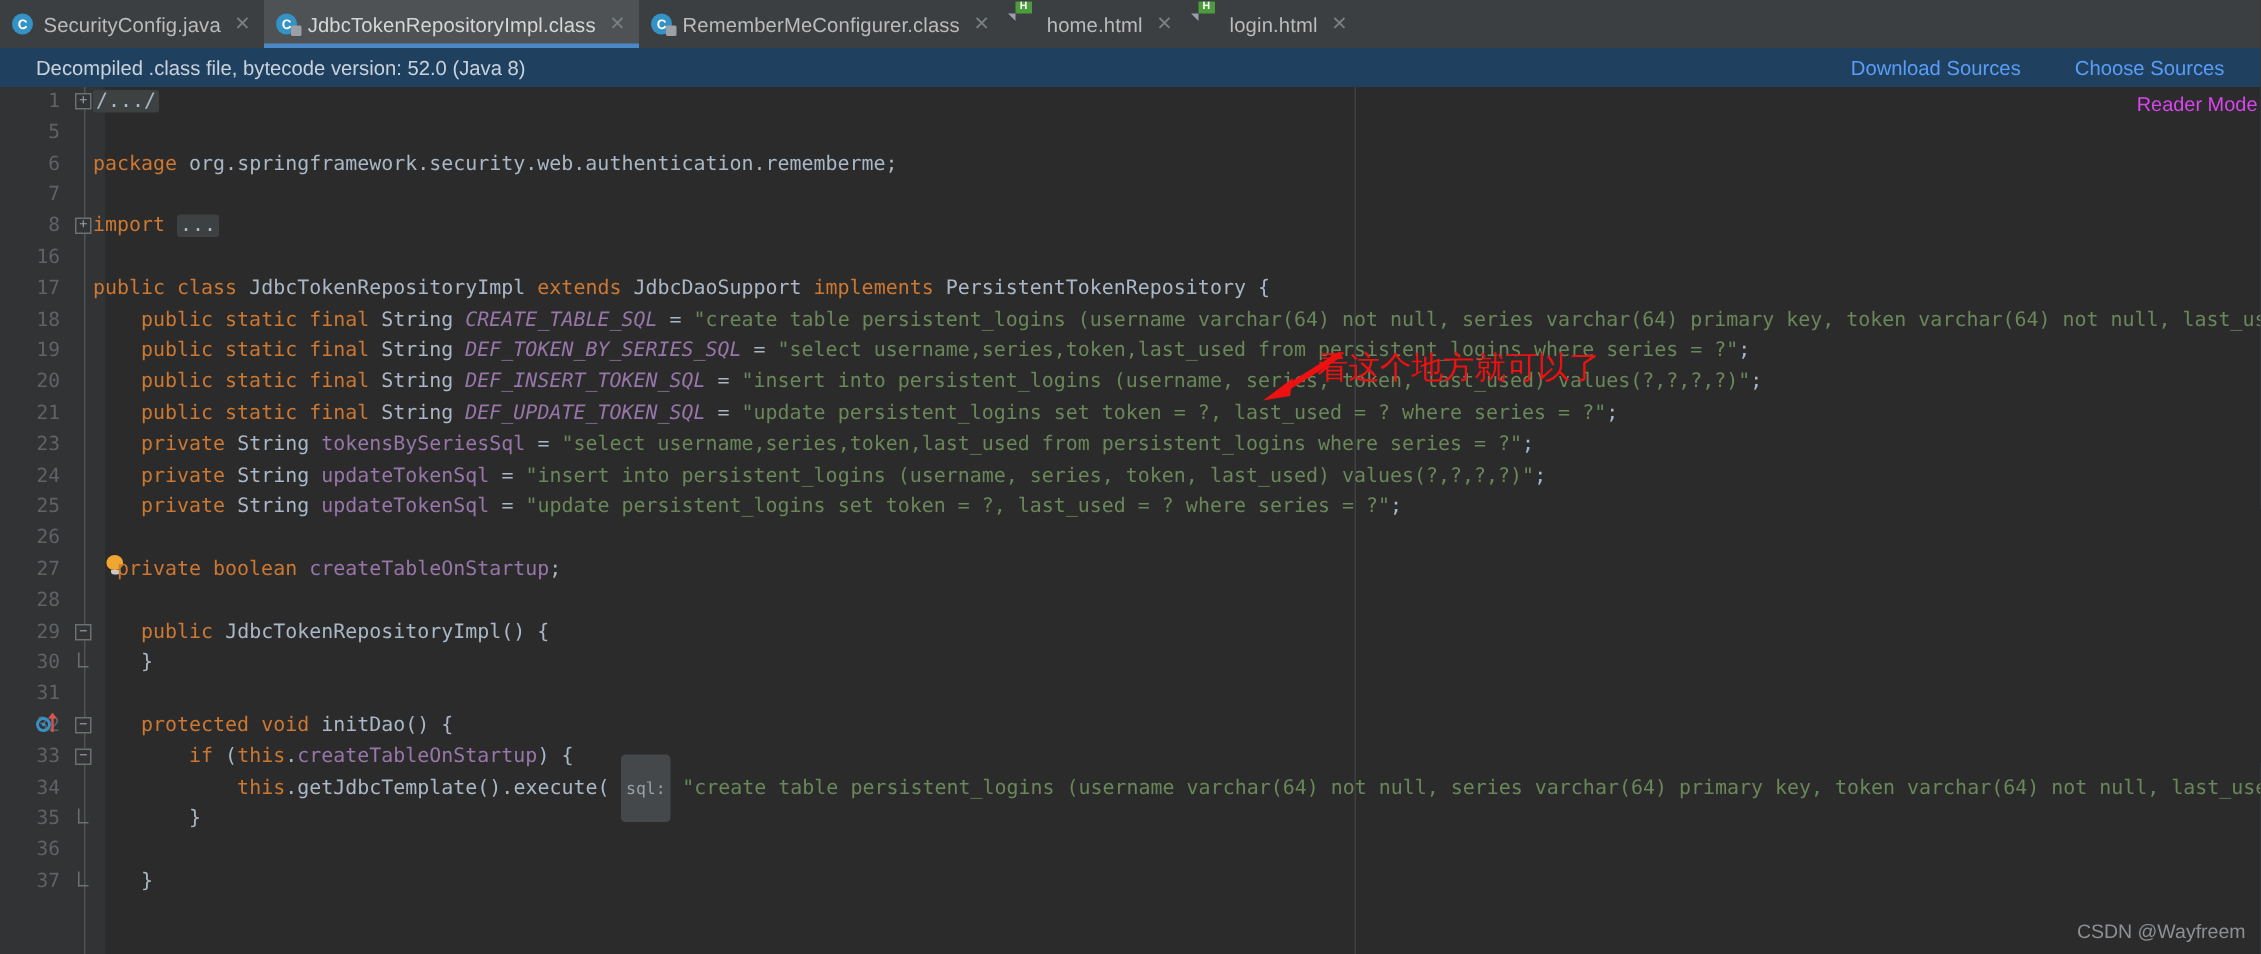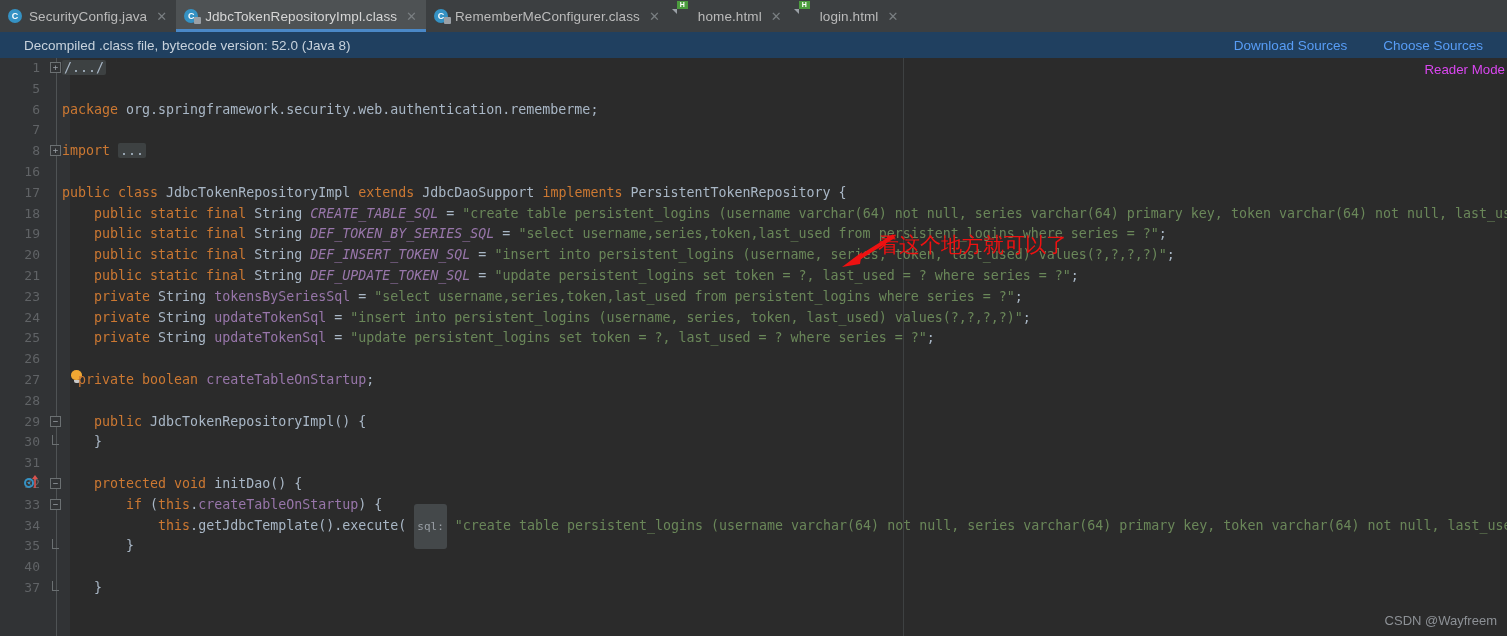--- a/index.html
+++ b/index.html
@@ -312,21 +312,21 @@
       <div class="ln">
         <div class="num">34</div>
         <div class="code">            <span class="kw">this</span><span class="plain">.</span><span class="mth">getJdbcTemplate</span><span class="plain">().</span><span class="mth">execute</span><span class="plain">(</span> <span class="hint">sql:</span> <span class="str">"create table persistent_logins (username varchar(64) not null, series varchar(64) primary key, token varchar(64) not null, last_used timestamp not null)"</span></div>
       </div>
       <div class="ln">
         <div class="num">35</div>
         <div class="foldend"></div>
         <div class="code">        <span class="plain">}</span></div>
       </div>
       <div class="ln">
-        <div class="num">40</div>
+        <div class="num">36</div>
         <div class="code"></div>
       </div>
       <div class="ln">
         <div class="num">37</div>
         <div class="foldend"></div>
         <div class="code">    <span class="plain">}</span></div>
       </div>
     </div>
 
   <div class="readermode">Reader Mode</div>

